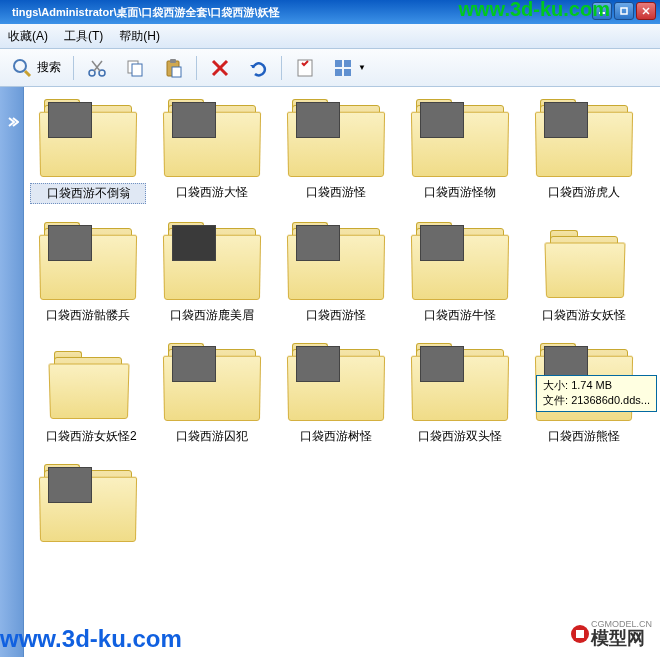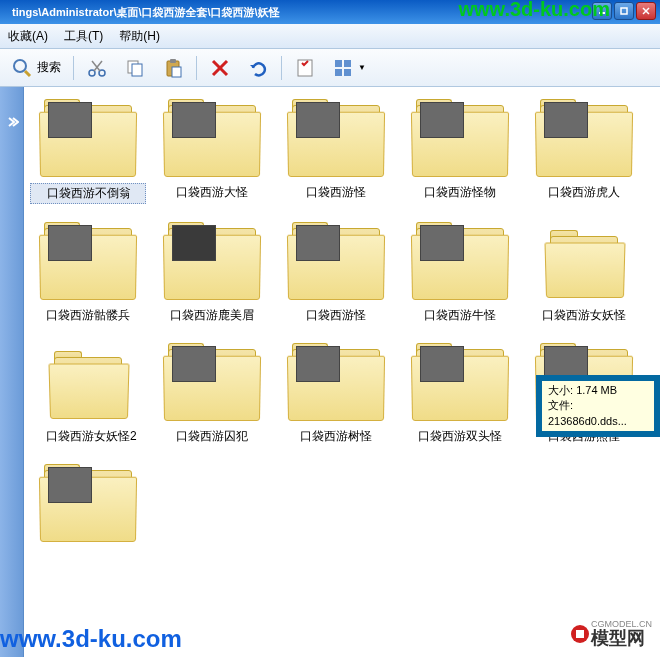--- a/index.html
+++ b/index.html
@@ -26,21 +26,21 @@
 .folder-icon { width: 96px; height: 80px; position: relative; }
 .folder-back { position: absolute; left: 4px; top: 6px; width: 88px; height: 68px; background: linear-gradient(to bottom, #f4e4a8, #e8d070); border: 1px solid #c8a830; border-radius: 3px 3px 2px 2px; }
 .folder-tab { position: absolute; left: 4px; top: 0; width: 36px; height: 10px; background: linear-gradient(to bottom, #f4e4a8, #ecd888); border: 1px solid #c8a830; border-bottom: none; border-radius: 3px 3px 0 0; }
 .folder-front { position: absolute; left: 0; top: 14px; width: 96px; height: 64px; background: linear-gradient(to bottom, #faf0c0, #f0dc88); border: 1px solid #d4b040; border-radius: 2px 2px 3px 3px; transform: perspective(200px) rotateX(-4deg); transform-origin: bottom; }
 .folder-thumb { position: absolute; left: 8px; top: 3px; width: 44px; height: 36px; background: #6a6a6a; border: 1px solid #444; z-index: 2; }
 .folder-icon.empty .folder-back { left: 14px; top: 14px; width: 68px; height: 56px; }
 .folder-icon.empty .folder-tab { left: 14px; top: 8px; width: 28px; }
 .folder-icon.empty::after { content: ""; position: absolute; left: 10px; top: 22px; width: 76px; height: 52px; background: linear-gradient(to bottom, #faf0c0, #f0dc88); border: 1px solid #d4b040; border-radius: 2px 2px 3px 3px; transform: perspective(200px) rotateX(-8deg); transform-origin: bottom; }
 .folder-label { font-size: 12px; text-align: center; padding: 1px 16px; max-width: 116px; white-space: nowrap; overflow: hidden; }
 .folder-label.selected { background: #e0e8f4; border: 1px dotted #7090c0; }
-.tooltip { position: absolute; background: #ffffe1; border: 6px solid #0369a1; padding: 2px 6px; font-size: 11px; z-index: 50; line-height: 1.4; }
+.tooltip { position: absolute; background: #ffffe1; border: 1px solid #0369a1; padding: 2px 6px; font-size: 11px; z-index: 50; line-height: 1.4; }
 .watermark-bottom { position: absolute; left: 0; bottom: 4px; color: #1060e0; font-size: 24px; font-weight: bold; font-family: Arial; z-index: 100; }
 .watermark-cg { position: absolute; right: 8px; bottom: 10px; display: flex; align-items: center; z-index: 100; }
 .cg-logo { width: 22px; height: 22px; }
 .cg-text { display: flex; flex-direction: column; line-height: 1; }
 .cg-cn { color: #333; font-size: 18px; font-weight: bold; }
 .cg-url { color: #888; font-size: 9px; }
 </style>
 </head>
 <body>
 

